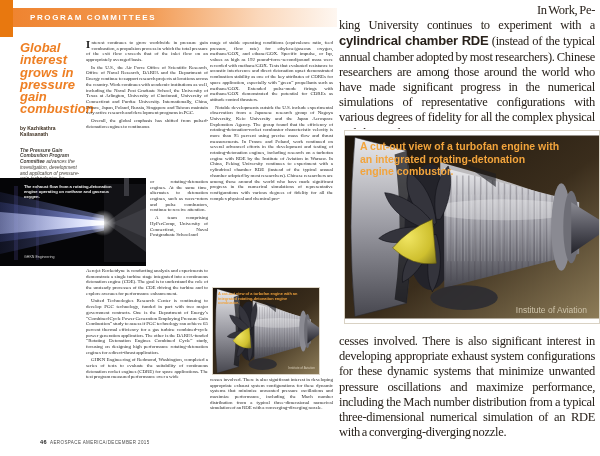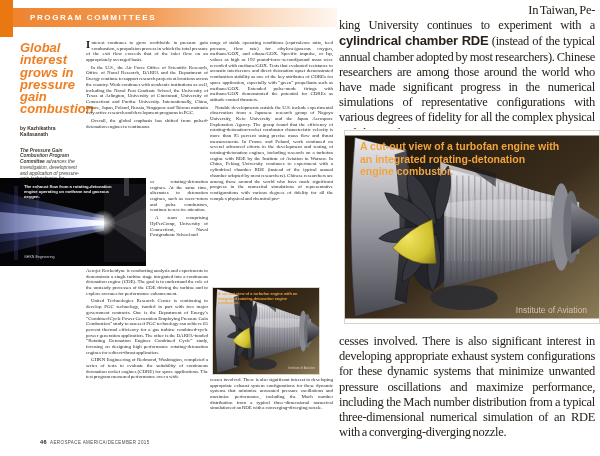--- a/index.html
+++ b/index.html
@@ -199,21 +199,21 @@
       <p>cesses involved. There is also significant interest in developing appropriate exhaust system configurations for these dynamic systems that minimize unwanted pressure oscillations and maximize performance, including the Mach number distribution from a typical three-dimensional numerical simulation of an RDE with a converging-diverging nozzle.</p>
     </div>
 
     <div class="footer">
       <b>46</b><span>AEROSPACE AMERICA/DECEMBER 2015</span>
     </div>
   </div>
 
   <div class="mag">
     <div class="mag-text mag-p1">
-      <div class="mag-lead">In Taiwan, Pe-</div>
+      <div class="mag-lead">In Work, Pe-</div>
       <div><span>king University continues to experiment with a </span><span class="mag-bold">cylindrical chamber RDE</span><span> (instead of the typical annual chamber adopted by most researchers). Chinese researchers are among those around the world who have made significant progress in the numerical simulations of representative configurations with various degrees of fidelity for all the complex physical and chemical pro-</span></div>
     </div>
 
     <div class="mag-img">
       <svg class="fill" preserveAspectRatio="none" viewBox="0 0 244 192">
           <use href="#engine-art"></use>
         </svg>
       <div class="mag-caption">A cut-out view of a turbofan engine with an integrated rotating-detonation engine combustor.</div>
       <div class="mag-credit">Institute of Aviation</div>
     </div>

